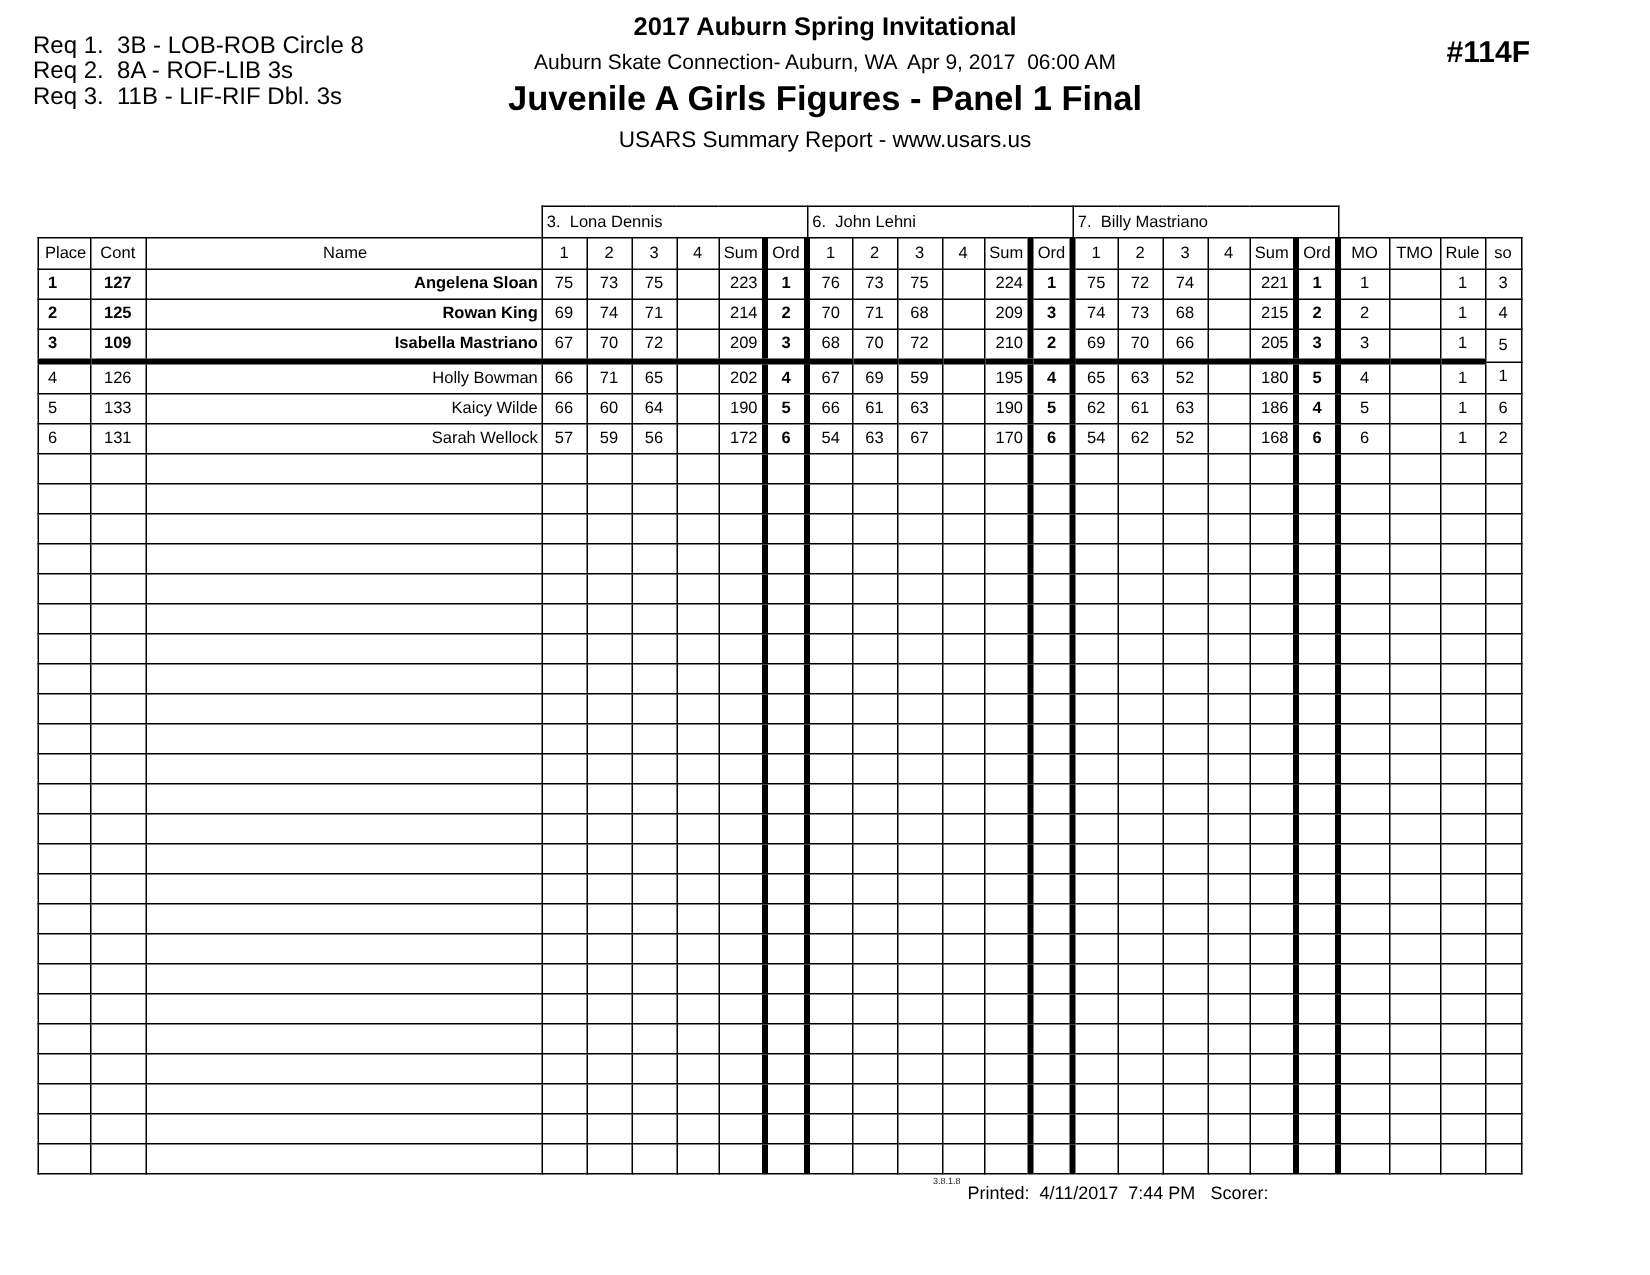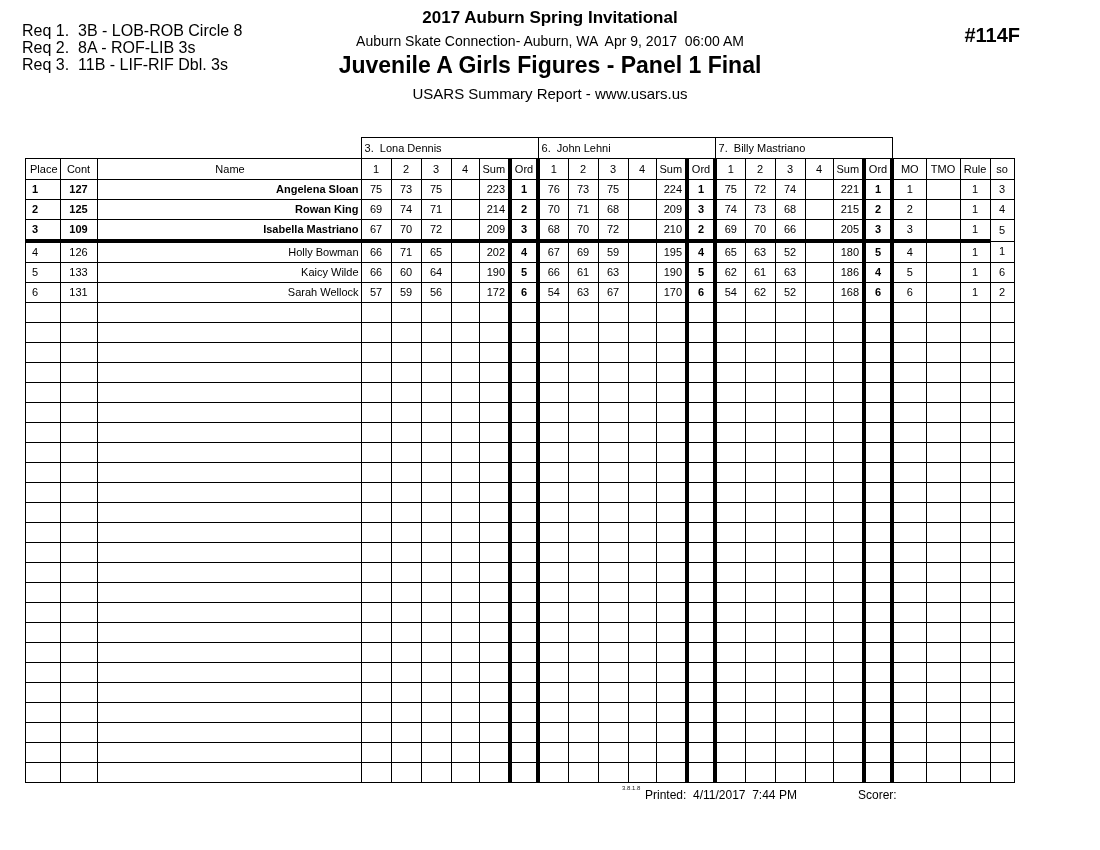--- a/index.html
+++ b/index.html
@@ -28,21 +28,21 @@
   .al{text-align:left;padding-left:6px;}
   .ctr{text-align:center;}
   .name{text-align:right;padding-left:5px;}
   .sum{text-align:right;padding-right:3px;}
   .ordc{border-left:4px solid #000;border-right:4px solid #000;}
   .ordb{font-weight:bold;}
   .b{font-weight:bold;}
   .cut{border-bottom:4px solid #000;}
   .footer-version{position:absolute;left:622px;top:785px;font-size:6px;color:#222;}
   .footer-printed{position:absolute;left:645px;top:788px;font-size:12px;white-space:pre;text-align:center;}
-  .footer-scorer{position:absolute;left:858px;top:788px;font-size:12px;}
+  .footer-scorer{position:absolute;left:807px;top:788px;font-size:12px;}
 </style>
 </head>
 <body>
 
 <div class="req">Req 1.  3B - LOB-ROB Circle 8
 Req 2.  8A - ROF-LIB 3s
 Req 3.  11B - LIF-RIF Dbl. 3s</div>
 
 <div class="titles">
   <div class="t1">2017 Auburn Spring Invitational</div>

